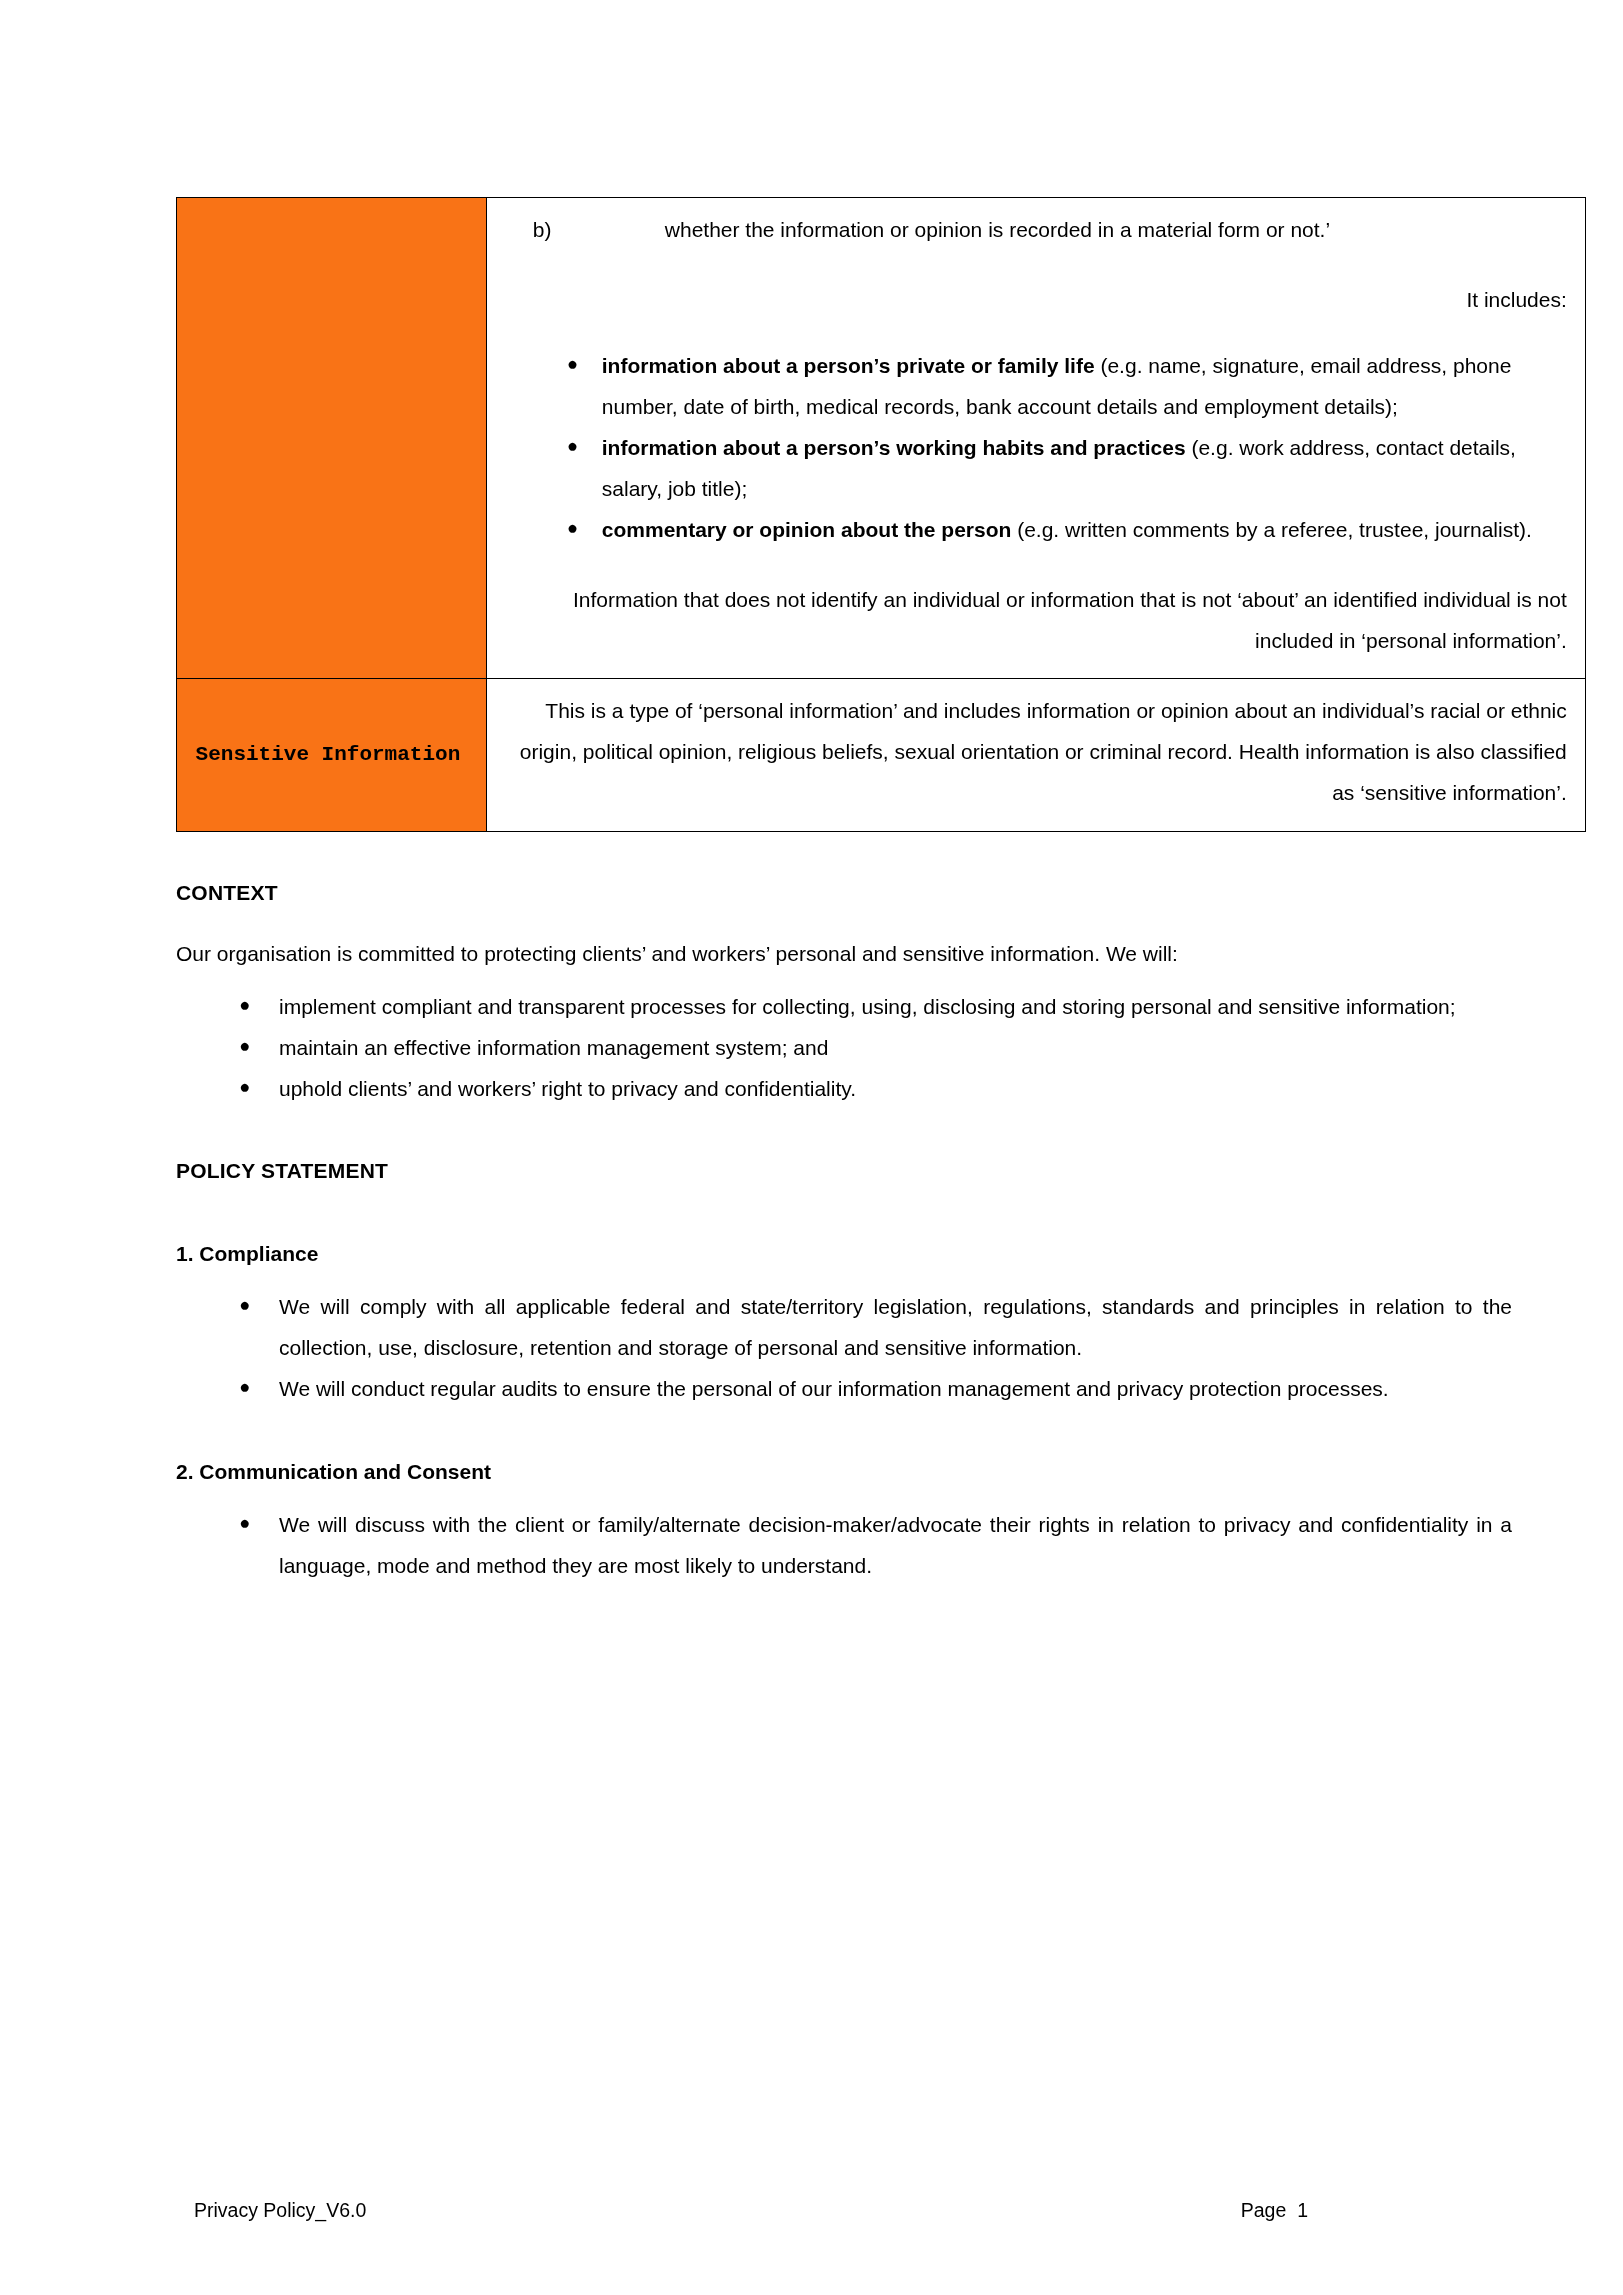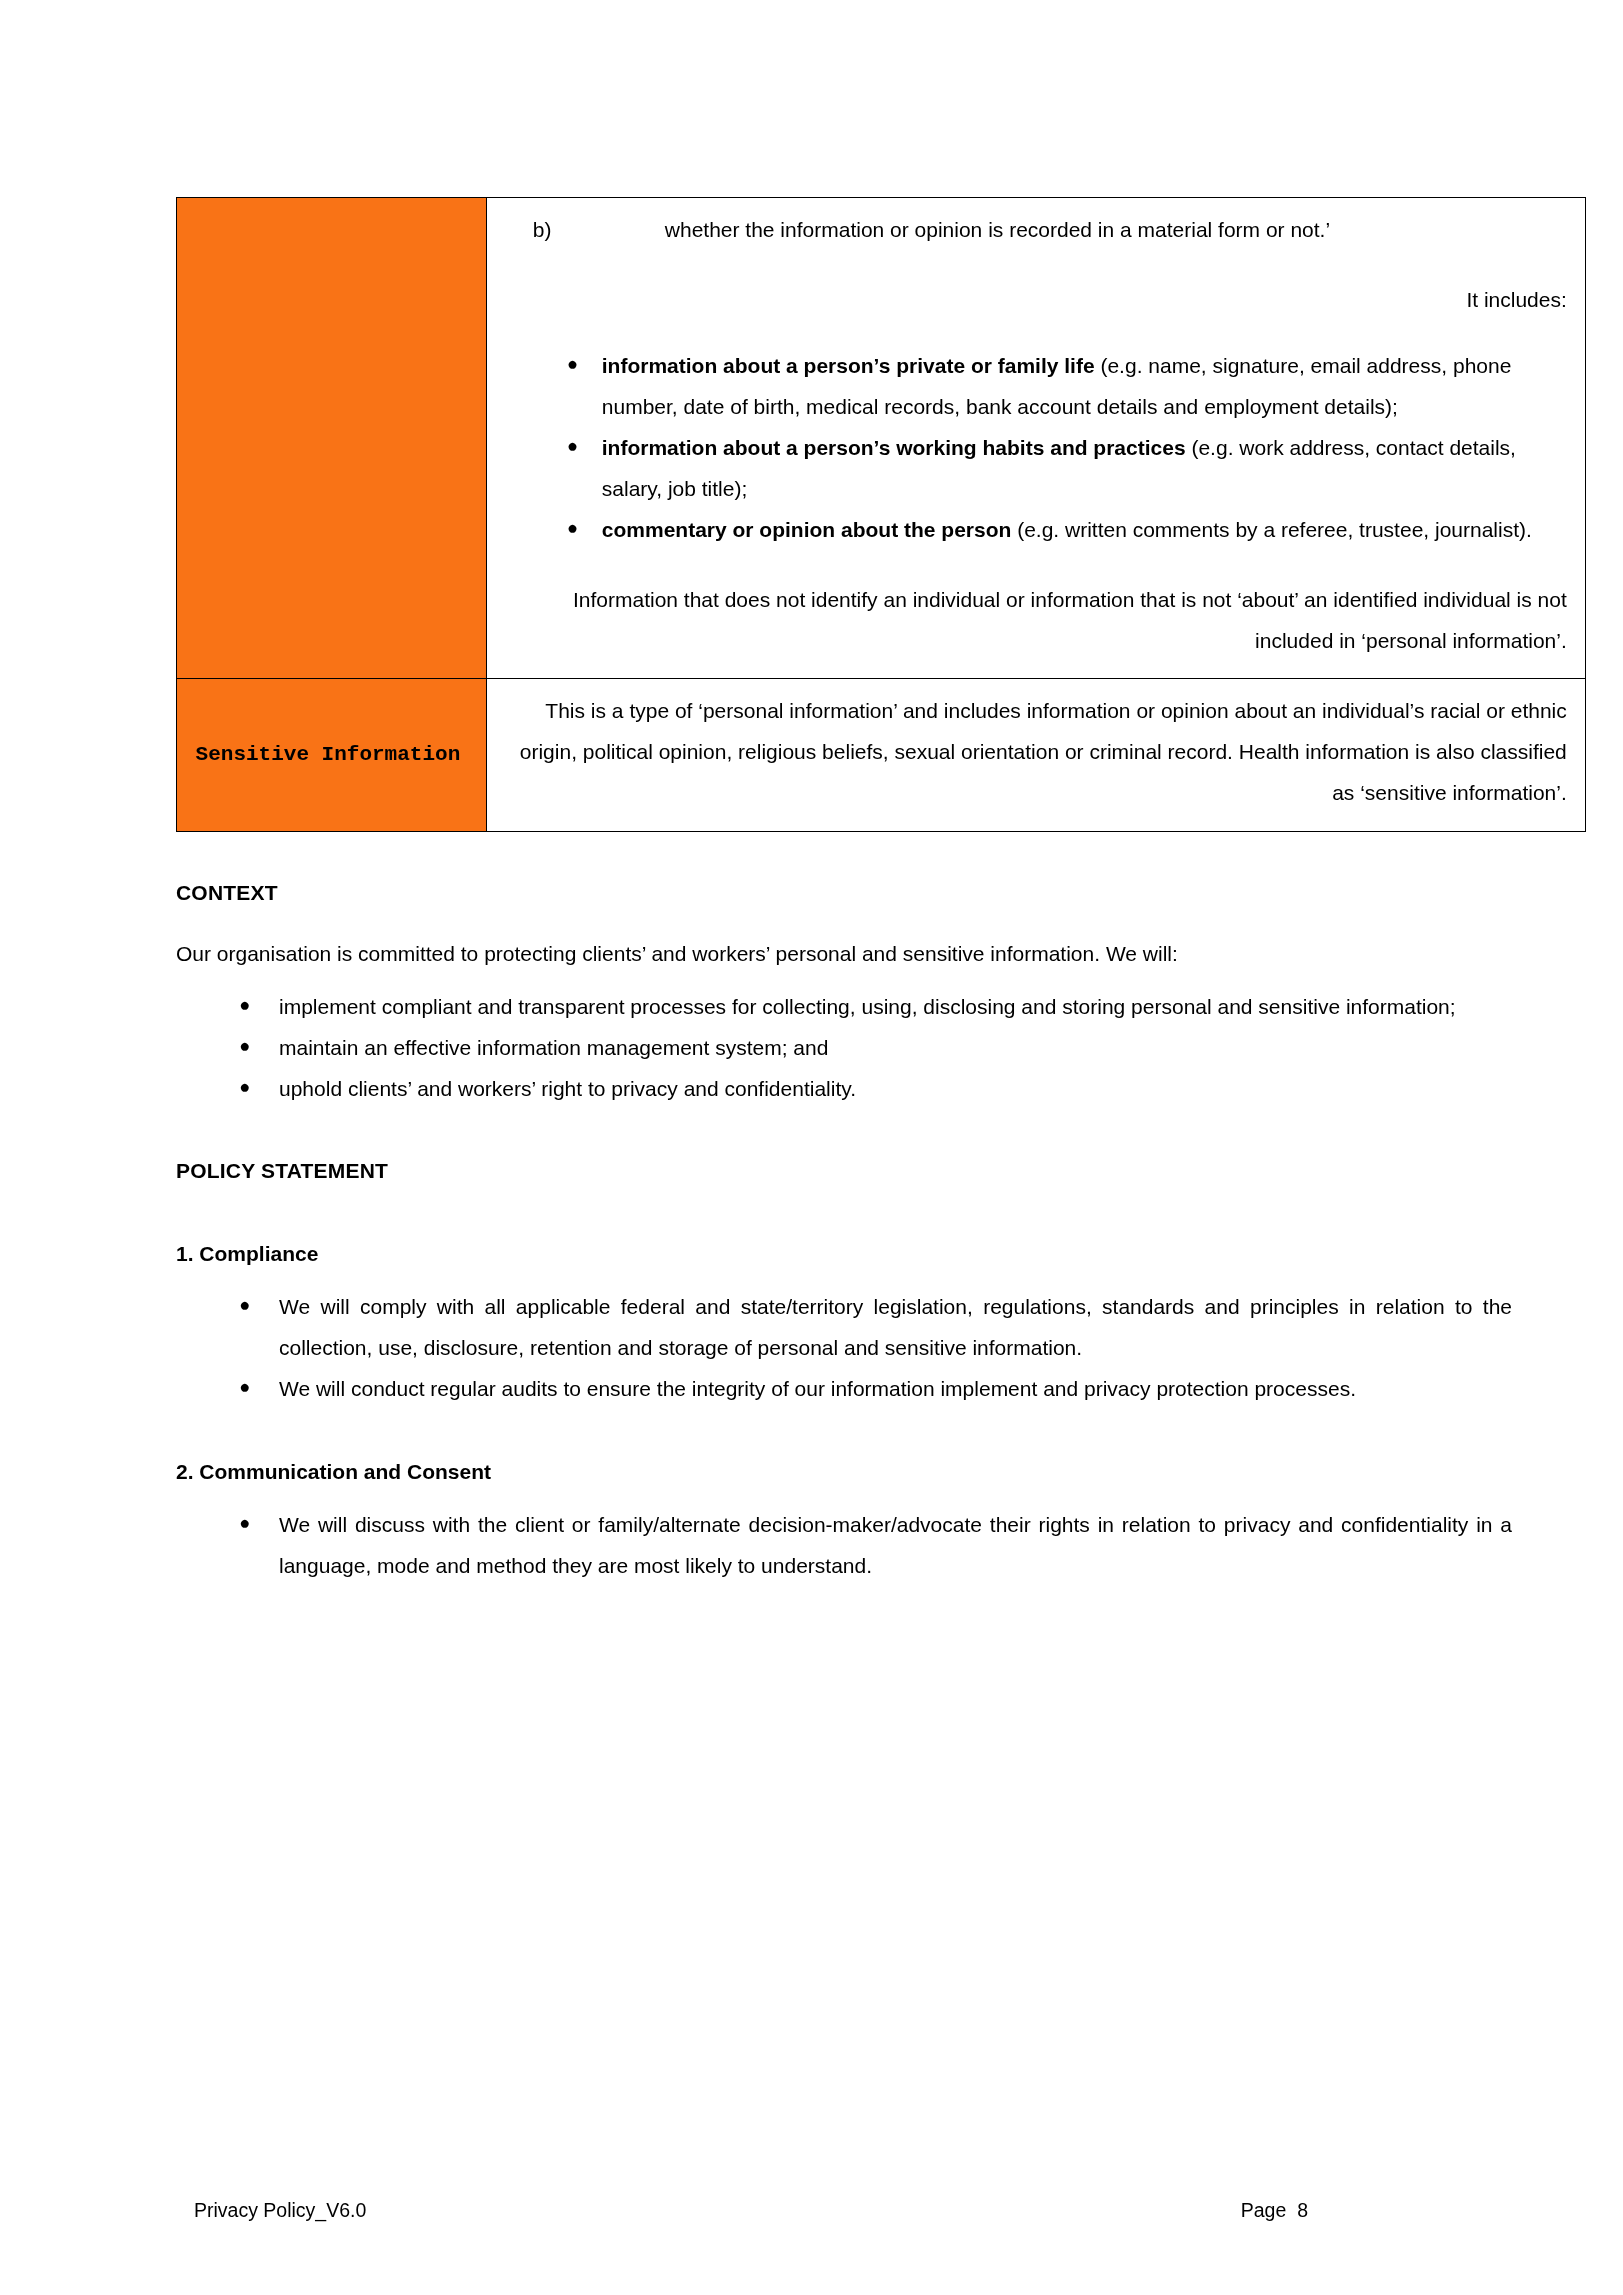--- a/index.html
+++ b/index.html
@@ -239,33 +239,33 @@
     <h2 class="h-section">POLICY STATEMENT</h2>
 
     <h3 class="h-sub">1. Compliance</h3>
     <ul class="doc-bullets">
       <li>
         <span class="bdot">●</span>
         <span class="litxt">We will comply with all applicable federal and state/territory legislation, regulations, standards and principles in relation to the collection, use, disclosure, retention and storage of personal and sensitive information.</span>
       </li>
       <li>
         <span class="bdot">●</span>
-        <span class="litxt">We will conduct regular audits to ensure the integrity of our information implement and privacy protection processes.</span>
+        <span class="litxt">We will conduct regular audits to ensure the personal of our information management and privacy protection processes.</span>
       </li>
     </ul>
 
     <h3 class="h-sub">2. Communication and Consent</h3>
     <ul class="doc-bullets">
       <li>
         <span class="bdot">●</span>
         <span class="litxt">We will discuss with the client or family/alternate decision-maker/advocate their rights in relation to privacy and confidentiality in a language, mode and method they are most likely to understand.</span>
       </li>
     </ul>
 
   </div>
 
   <div class="footer">
     <span class="f-left">Privacy Policy_V6.0</span>
-    <span class="f-right">Page  8</span>
+    <span class="f-right">Page  1</span>
   </div>
 
 </div>
 
 
 </body></html>

